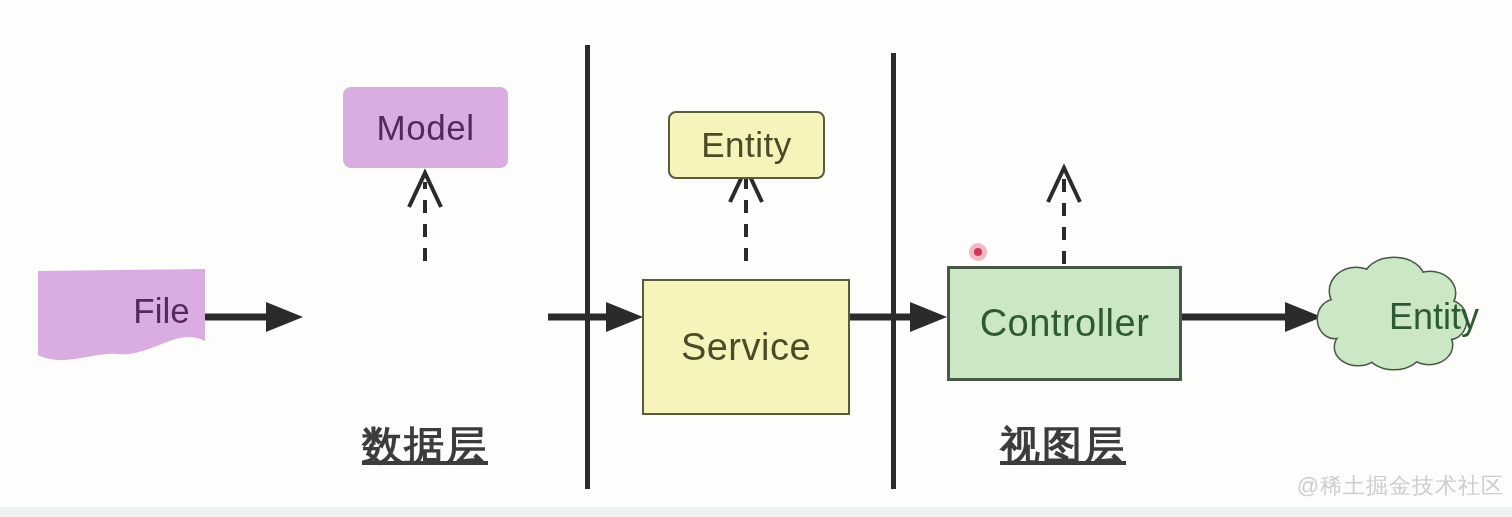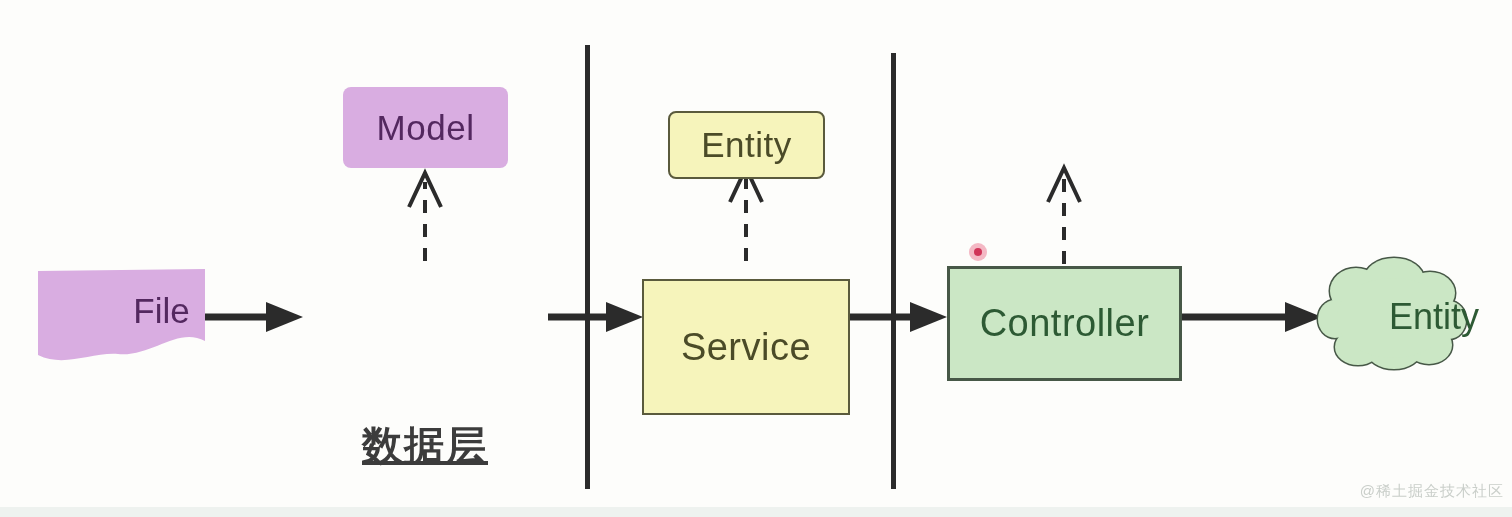--- a/index.html
+++ b/index.html
@@ -46,21 +46,21 @@
     display:flex; align-items:center; justify-content:center;
     font-size:40px; font-weight:bold; color:var(--label); letter-spacing:2px;text-decoration:underline;
   }
   #layer-label-0 { left:315px; }
   #layer-label-1 { left:635px; }
   #layer-label-2 { left:953px; }
 
   
   #watermark {
     position:absolute; right:8px; bottom:16px;
-    font-size:15px; color:var(--watermark); letter-spacing:1px;
+    font-size:22px; color:var(--watermark); letter-spacing:1px;
   }
 
   
   #bottom-strip { position:absolute; left:0; bottom:0; width:1512px; height:10px; background:var(--strip); }
 </style>
 </head>
 <body>
 
 <div id="stage">
 
@@ -141,17 +141,18 @@
   </div>
 
   <div class="shape-label" id="file-label">
     <span>File</span>
   </div>
   <div class="shape-label" id="client-label">
     <span>Entity</span>
   </div>
 
   <div class="layer-label" id="layer-label-0">数据层</div>
+  <div class="layer-label" id="layer-label-2">视图层</div>
 
   <div id="watermark">@稀土掘金技术社区</div>
 
   <div id="bottom-strip"></div>
 </div>
 
 </body></html>

